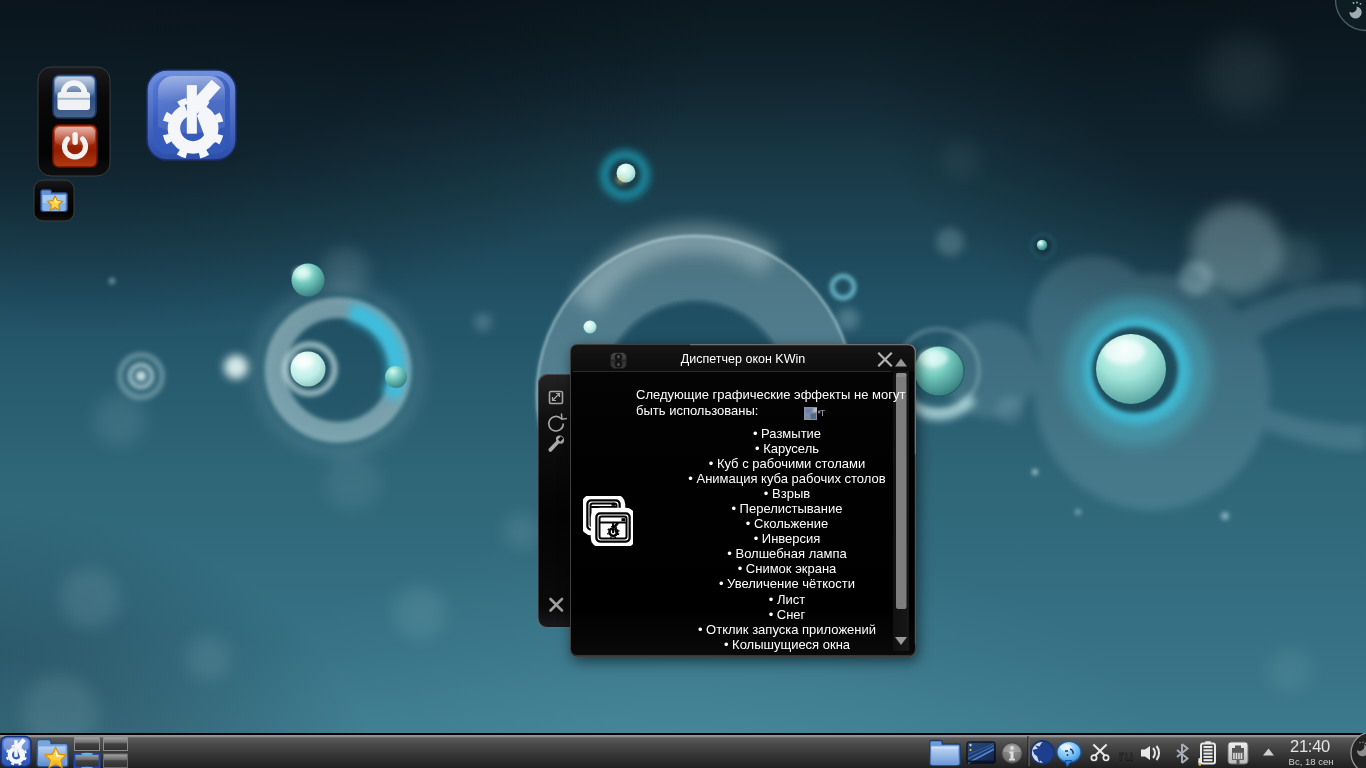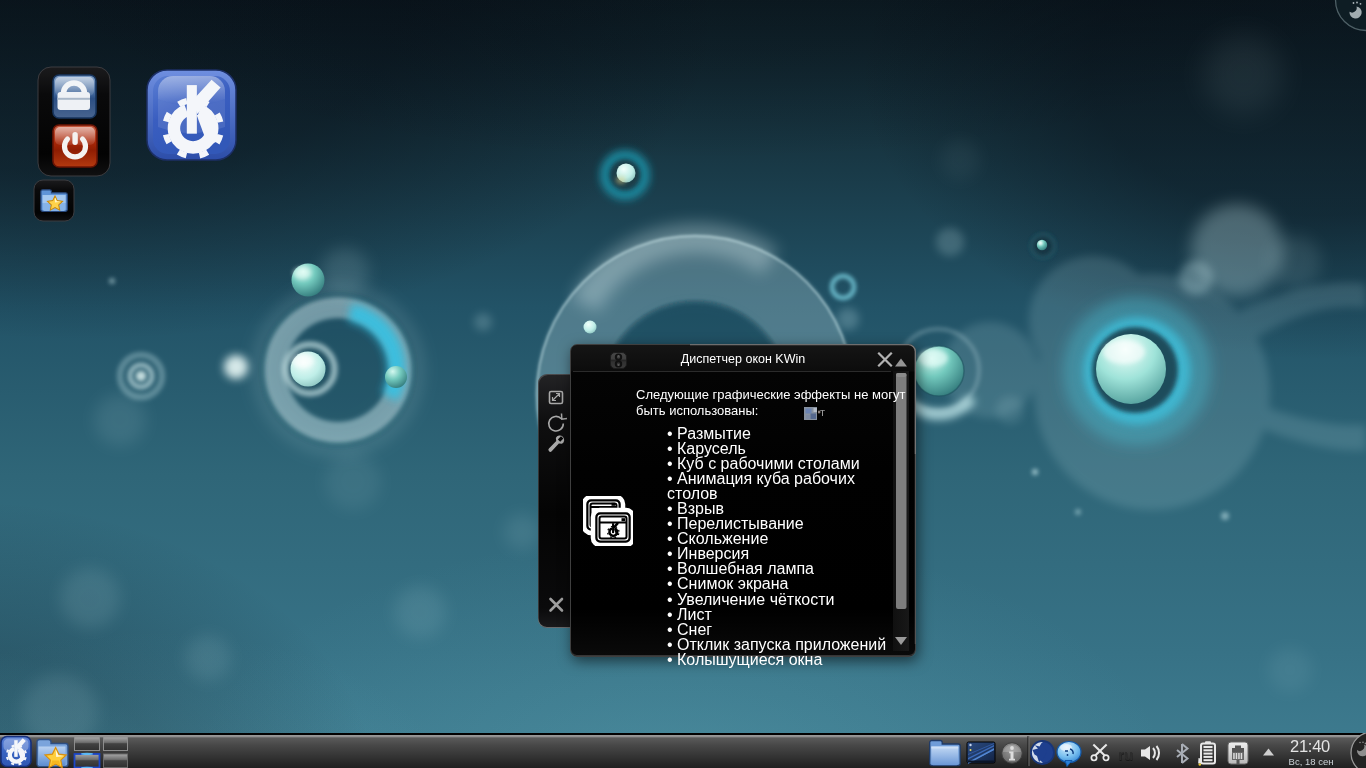--- a/index.html
+++ b/index.html
@@ -332,21 +332,21 @@
 
   <svg class="abs" style="left:232px;top:60px" width="18" height="18" viewBox="0 0 18 18">
     <rect x="1" y="2" width="13" height="13" fill="#87919f"></rect>
     <rect x="2.5" y="3.5" width="6" height="5" fill="#6b83b2"></rect>
     <rect x="7.5" y="8.5" width="5.5" height="5.5" fill="#55688e"></rect>
     <rect x="10.5" y="3" width="3.5" height="4" fill="#b4bcc8"></rect>
     <rect x="3" y="10" width="4" height="4" fill="#7e8ba3"></rect>
     <path d="M 15 7 l 2.5 0 M 16 5.5 l 0 3" stroke="#b9a9a0" stroke-width="1"></path>
   </svg>
 
-  <div class="abs" style="left:96px;top:81px;width:240px;color:#fff;font-size:16px;line-height:15.05px;">
+  <div class="abs" style="left:96px;top:81px;width:240px;color:#fff;font-size:13px;line-height:15.05px;text-align:center;">
     <div>•&nbsp;Размытие</div>
     <div>•&nbsp;Карусель</div>
     <div>•&nbsp;Куб с рабочими столами</div>
     <div>•&nbsp;Анимация куба рабочих столов</div>
     <div>•&nbsp;Взрыв</div>
     <div>•&nbsp;Перелистывание</div>
     <div>•&nbsp;Скольжение</div>
     <div>•&nbsp;Инверсия</div>
     <div>•&nbsp;Волшебная лампа</div>
     <div>•&nbsp;Снимок экрана</div>

